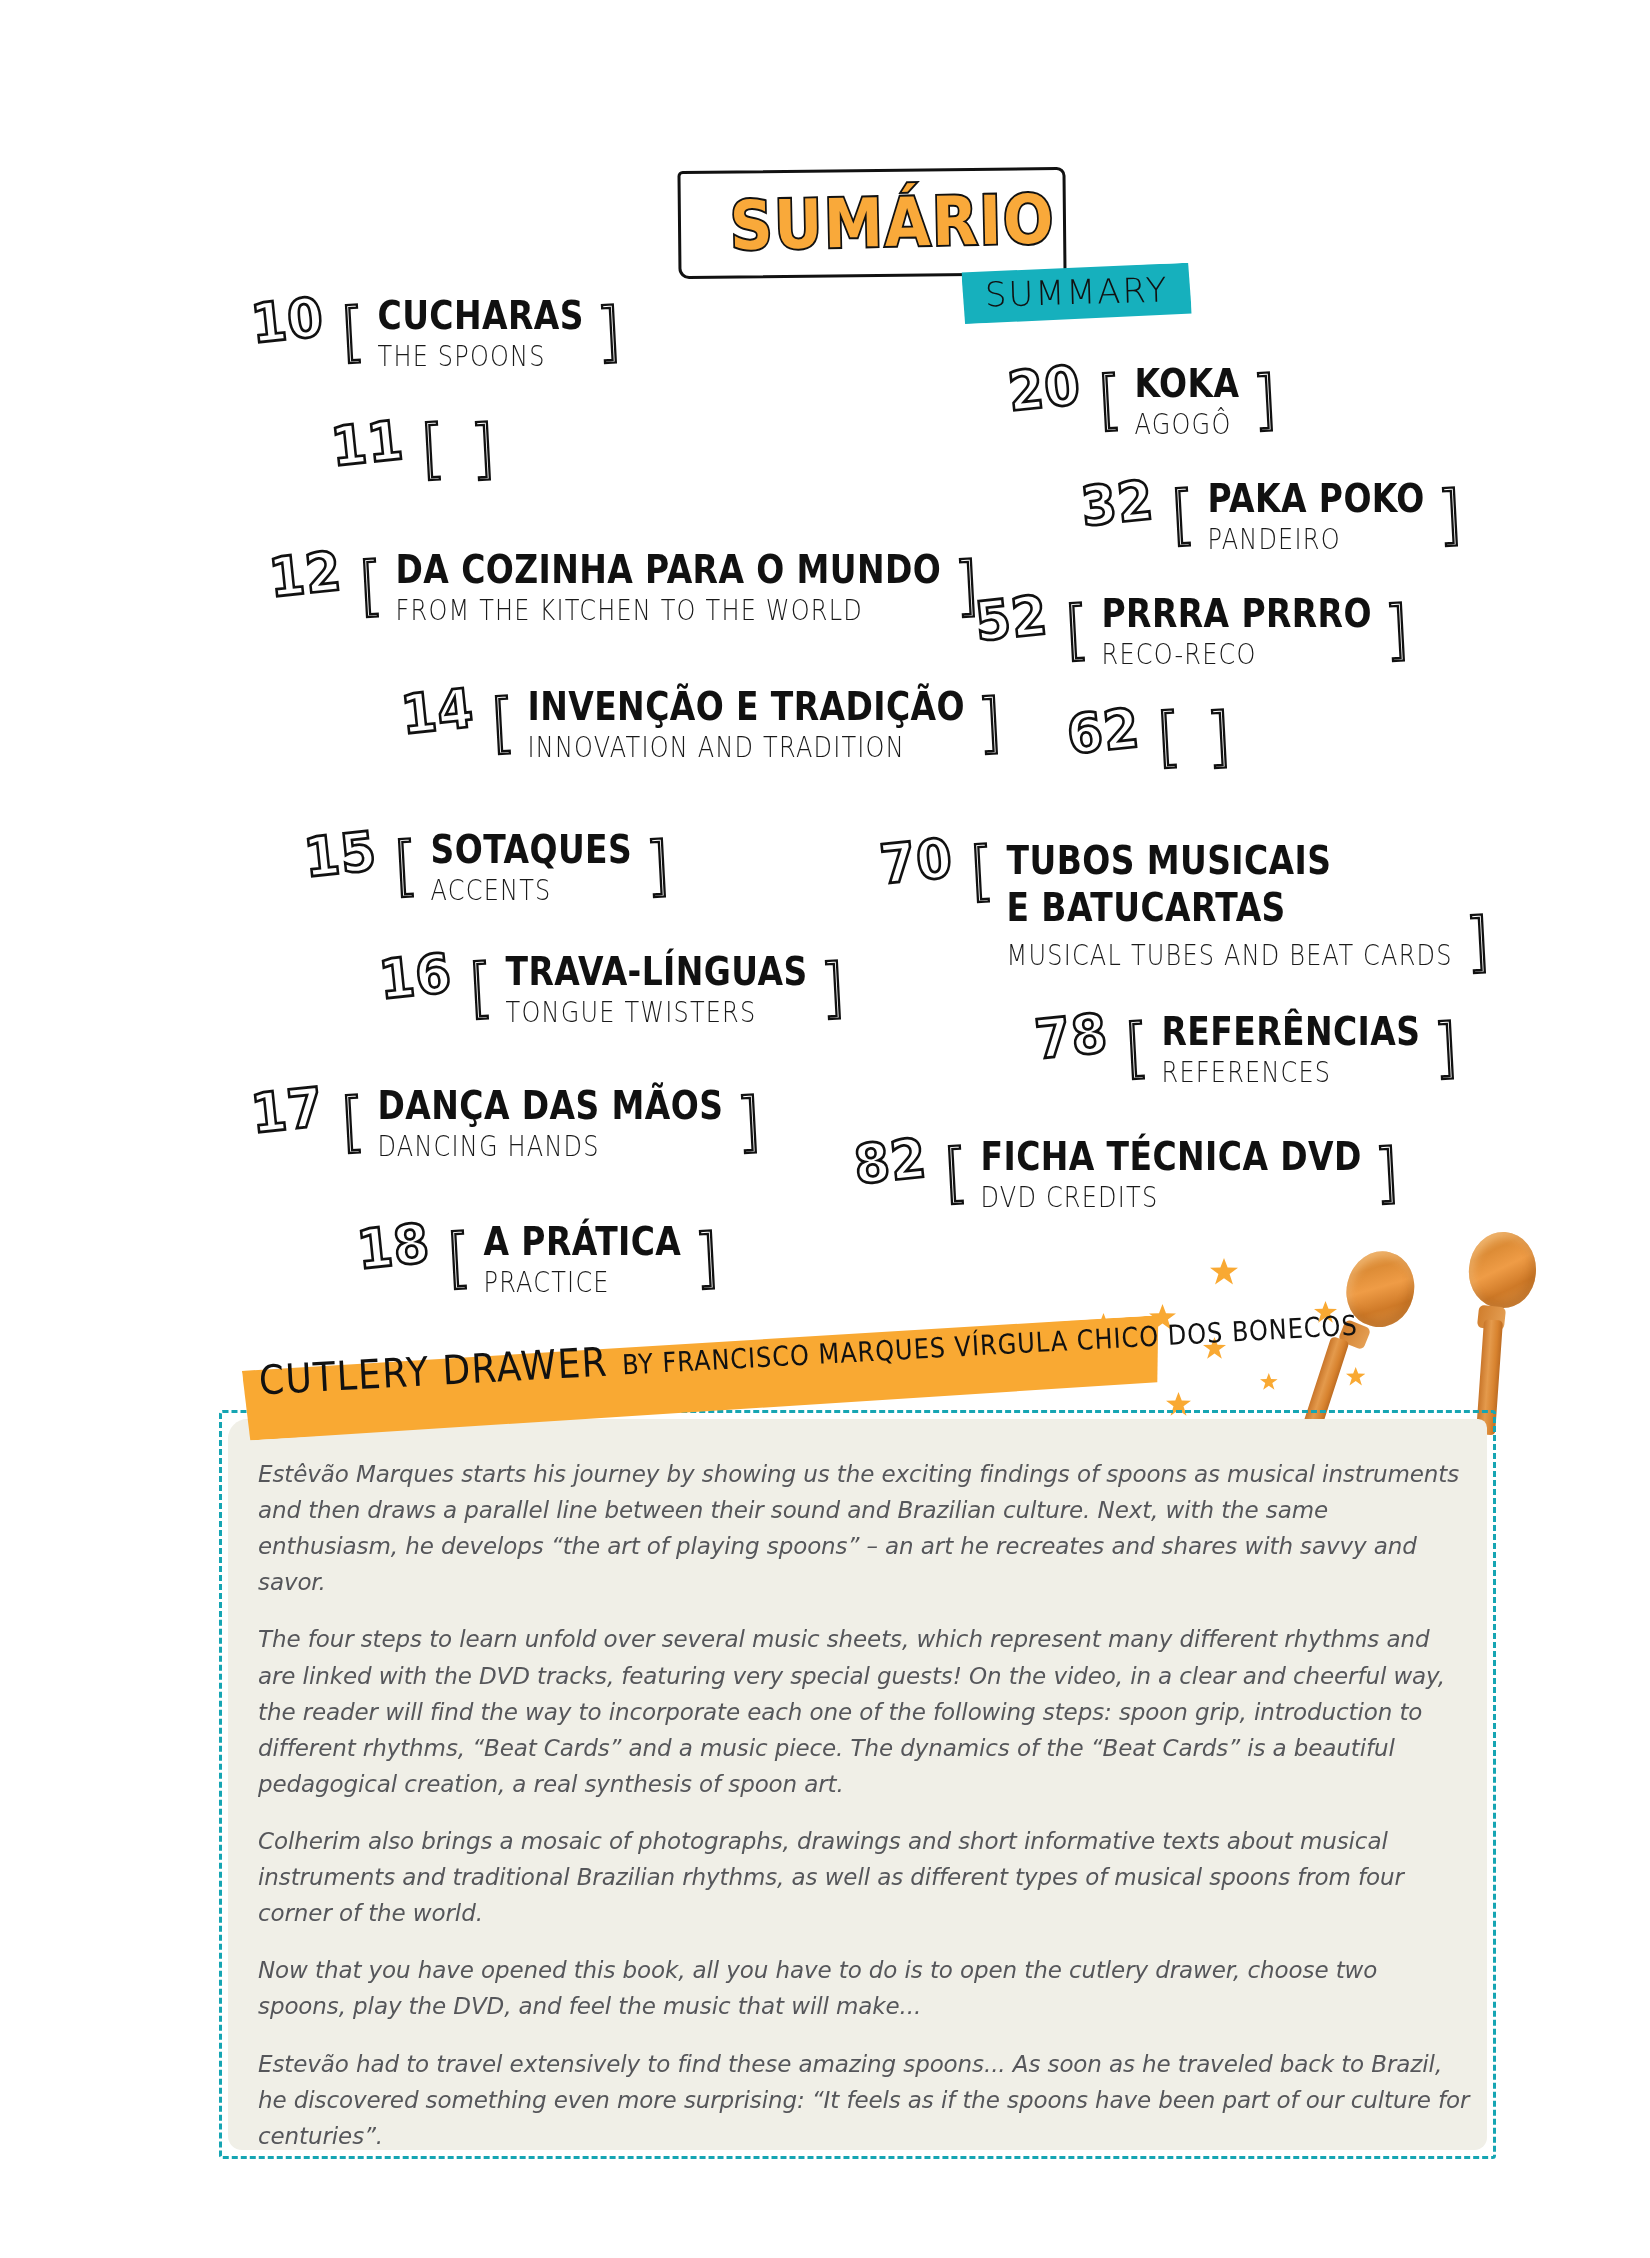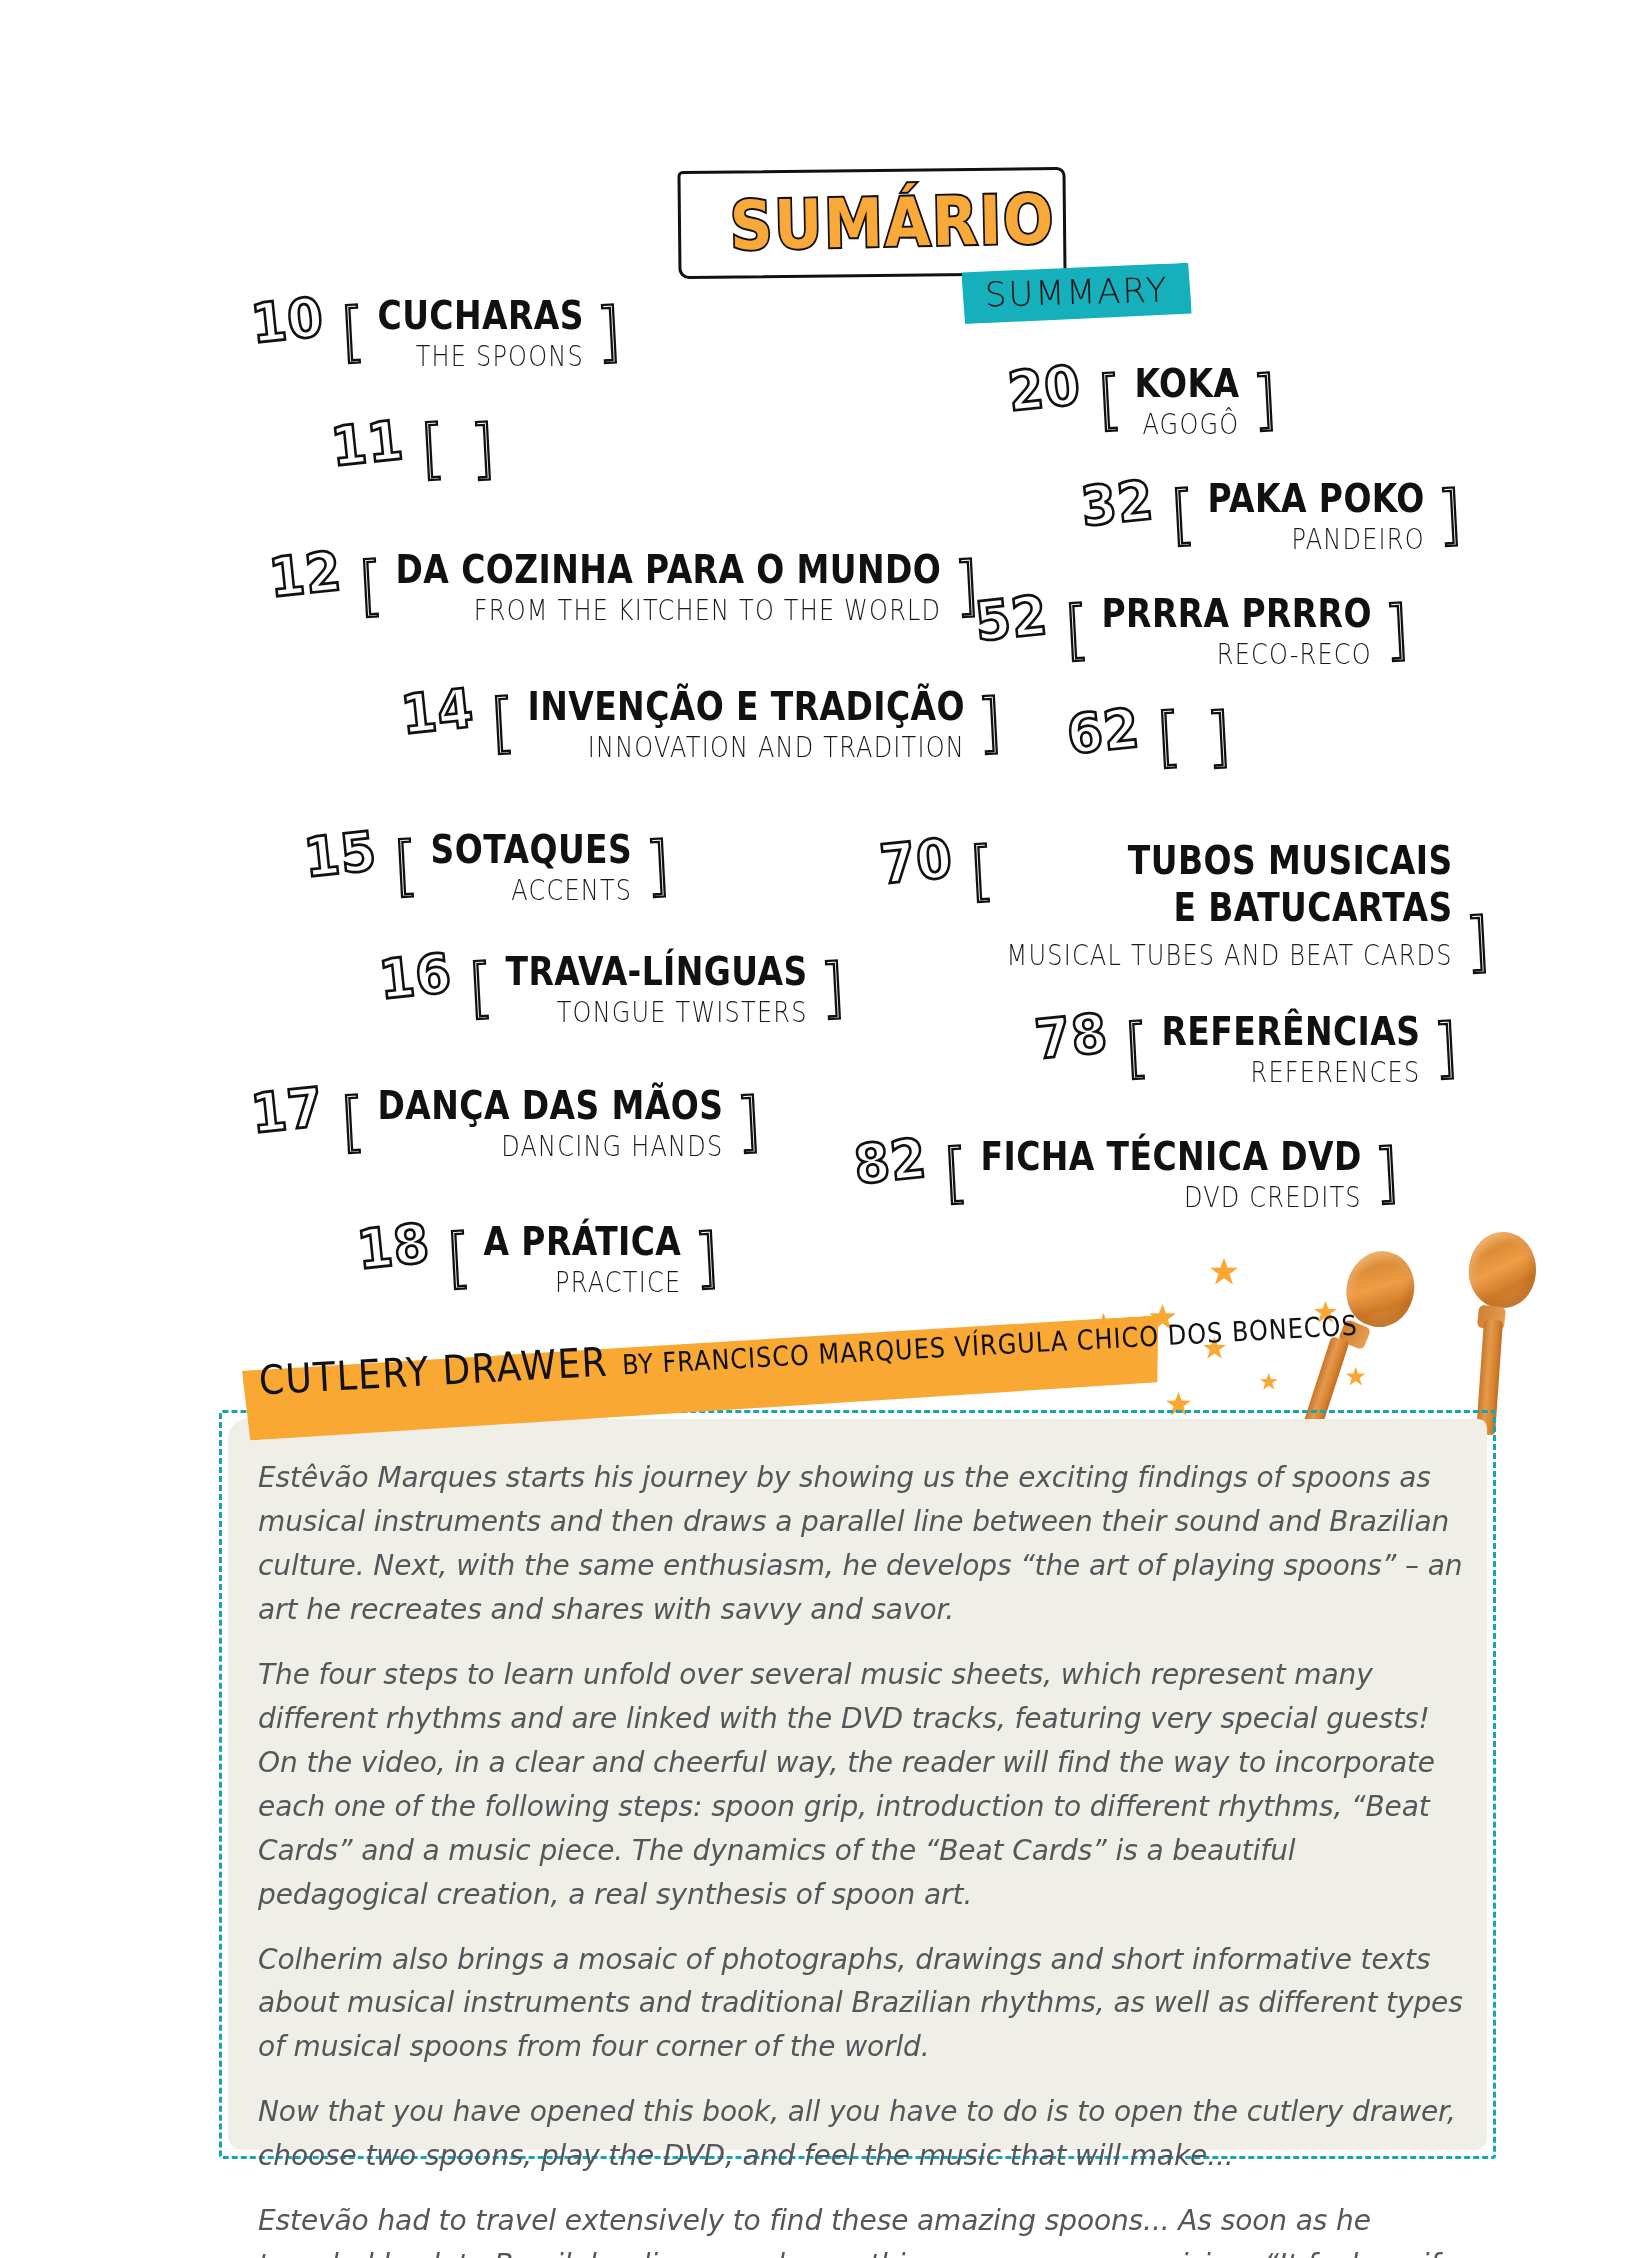--- a/index.html
+++ b/index.html
@@ -85,21 +85,21 @@
     font-family: "DejaVu Sans", sans-serif;
     font-size: 65px;
     font-weight: 300;
     color: transparent;
     -webkit-text-stroke: 2.3px #111;
     line-height: 0.96;
     align-self: center;
   }
   .brk.l { margin-right: 12.4px; transform: rotate(-3deg); }
   .brk.r { margin-left: 12.4px; transform: rotate(-3deg); }
-  .entry-text { display: flex; flex-direction: column; text-align: right; }
+  .entry-text { display: flex; flex-direction: column; }
   .pt-title {
     font-family: "DejaVu Sans", sans-serif;
     font-weight: bold;
     font-size: 33px;
     letter-spacing: 0.4px;
     color: #111;
     transform: scaleY(1.2);
     transform-origin: left top;
     line-height: 1.06;
     margin-bottom: 10.6px;
@@ -207,21 +207,21 @@
   }
   .panel-body {
     position: absolute;
     left: 258px;
     top: 1456px;
     width: 1212px;
   }
   .panel-body p {
     font-family: "DejaVu Sans", sans-serif;
     font-style: italic;
-    font-size: 28px;
+    font-size: 23px;
     line-height: 1.57;
     color: #55565a;
     margin-bottom: 21px;
     letter-spacing: -0.1px;
   }
 </style>
 </head>
 <body>
 
 <div id="page">

